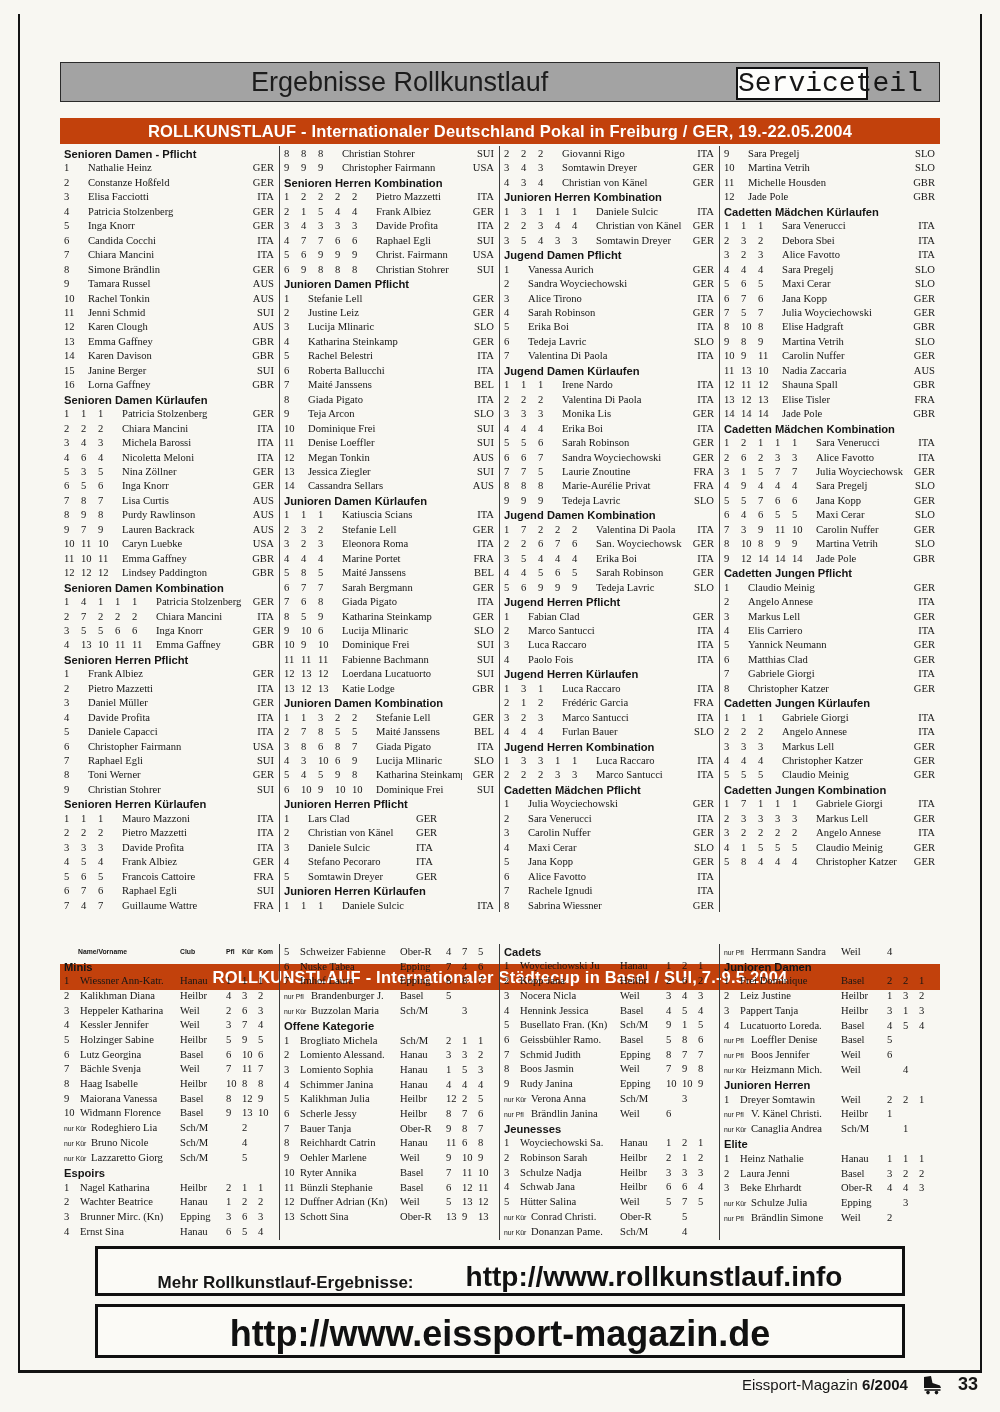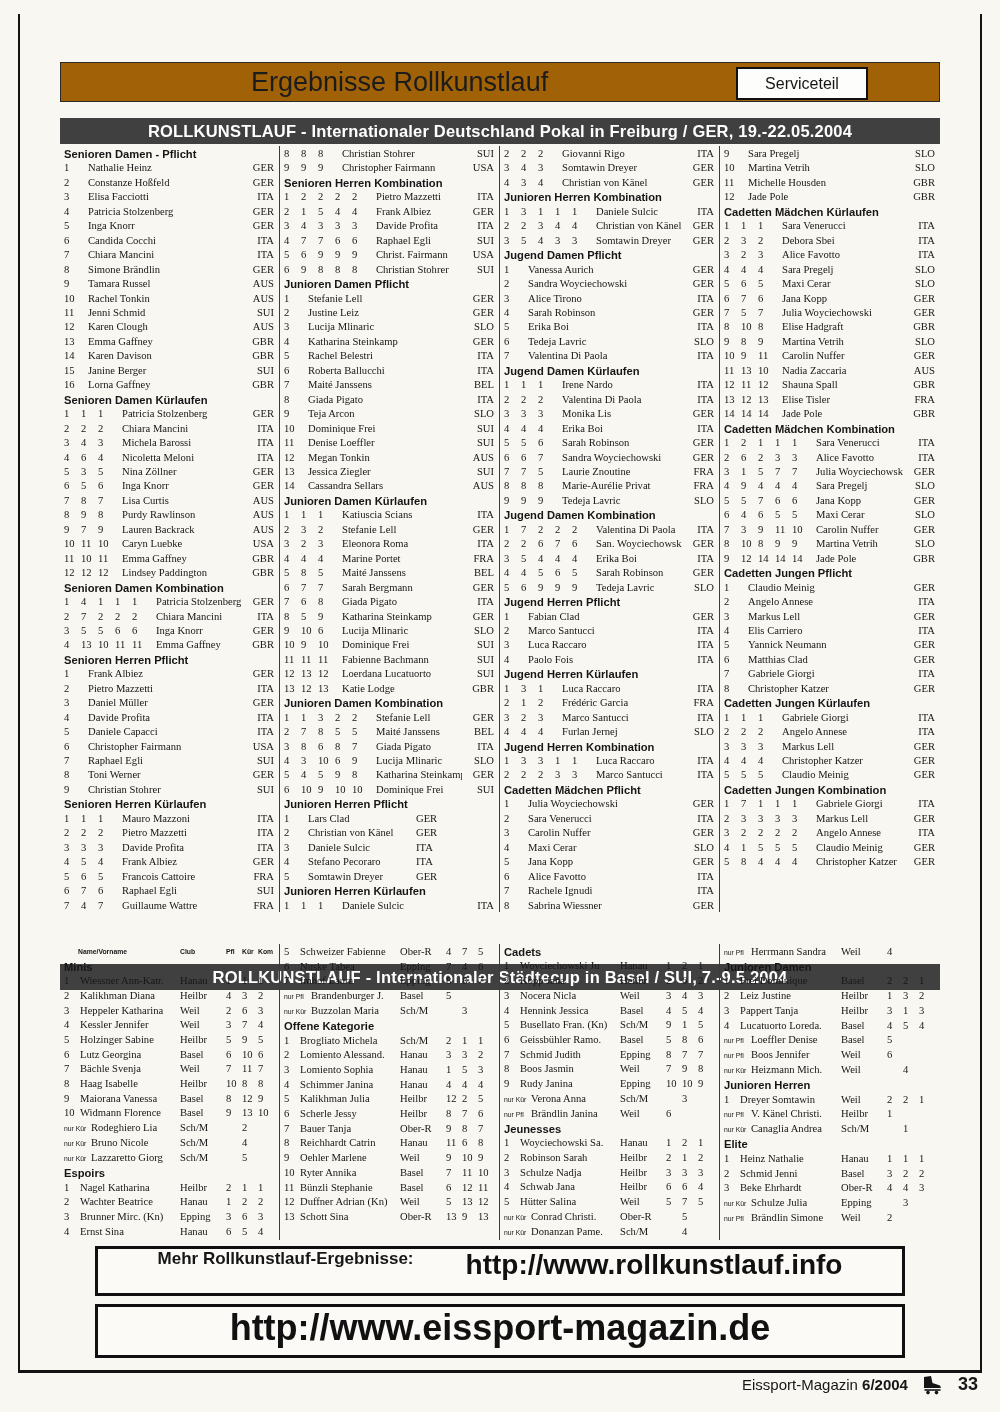--- a/index.html
+++ b/index.html
@@ -1,24 +1,24 @@
 <!DOCTYPE html>
 <html><head>
 <meta charset="utf-8">
 <style>
   html,body{margin:0;padding:0;}
   body{width:1000px;height:1412px;background:#f3f2ed;font-family:"Liberation Serif",serif;color:#161616;}
   .page{position:relative;width:1000px;height:1412px;background:#f8f7f2;overflow:hidden;}
   .frame{position:absolute;left:18px;top:14px;width:960px;height:1356px;border-left:2px solid #141414;border-right:2px solid #141414;border-bottom:3px solid #141414;}
   
-  .band{position:absolute;left:60px;top:62px;width:880px;height:40px;background:#a16207;border:1px solid #2a2a2a;box-sizing:border-box;}
+  .band{position:absolute;left:60px;top:62px;width:880px;height:40px;background:#a3a3a3;border:1px solid #2a2a2a;box-sizing:border-box;}
   .band-title{position:absolute;left:190px;top:4px;font-family:"Liberation Sans",sans-serif;font-size:27px;color:#1c1c1c;}
-  .service{position:absolute;left:675px;top:4px;width:128px;height:29px;background:#fdfdfb;border:2px solid #111;font-family:Liberation Sans, sans-serif;font-size:16px;text-align:center;line-height:29px;}
+  .service{position:absolute;left:675px;top:4px;width:128px;height:29px;background:#fdfdfb;border:2px solid #111;font-family:Liberation Mono, monospace;font-size:28px;text-align:center;line-height:29px;}
   
-  .bar{position:absolute;left:60px;width:880px;height:26px;background:#404040;color:#fff;font-family:"Liberation Sans",sans-serif;font-weight:bold;font-size:16.5px;text-align:center;line-height:26px;letter-spacing:.2px;}
+  .bar{position:absolute;left:60px;width:880px;height:26px;background:#c2410c;color:#fff;font-family:"Liberation Sans",sans-serif;font-weight:bold;font-size:16.5px;text-align:center;line-height:26px;letter-spacing:.2px;}
   .bar1{top:118px;}
   .bar2{top:964px;}
   
   .results{position:absolute;left:60px;display:flex;}
   .results1{top:146px;width:880px;height:766px;}
   .results2{top:944px;width:880px;height:296px;}
   .fcol,.bcol{width:220px;box-sizing:border-box;padding:1px 5px 0 4px;border-right:1px solid #3c3c3c;overflow:hidden;}
   .fcol:last-child,.bcol:last-child{border-right:none;}
   .shead{font-family:"Liberation Sans",sans-serif;font-weight:bold;font-size:11.2px;line-height:14.45px;white-space:nowrap;}
   .frow{display:flex;font-size:10.6px;line-height:14.45px;white-space:nowrap;}
@@ -32,21 +32,21 @@
   .pos{flex:0 0 16px;}
   .pos.nur{flex:0 0 27px;font-family:"Liberation Sans",sans-serif;font-size:6.8px;line-height:15px;}
   .bname{flex:1;overflow:hidden;margin-right:2px;}
   .club{flex:0 0 46px;}
   .bnum{flex:0 0 16px;}
   .bheader{display:flex;font-family:"Liberation Sans",sans-serif;font-weight:bold;font-size:6.8px;line-height:14.7px;}
   .bh-name{flex:1;padding-left:14px;}
   .bh-club{flex:0 0 46px;}
   .bh-n{flex:0 0 16px;}
   
-  .urlbox{position:absolute;left:95px;width:810px;background:#fbfaf6;border:3px solid #101010;box-sizing:border-box;display:flex;align-items:flex-start;justify-content:center;gap:12px;}
+  .urlbox{position:absolute;left:95px;width:810px;background:#fbfaf6;border:3px solid #101010;box-sizing:border-box;display:flex;align-items:flex-end;justify-content:center;gap:12px;}
   .box1{top:1246px;height:50px;}
   .box2{top:1304px;height:54px;}
   .more{font-family:"Liberation Sans",sans-serif;font-weight:bold;font-size:17px;}
   .url{font-family:"Liberation Sans",sans-serif;font-weight:bold;color:#111;text-decoration:none;}
   .u1{font-size:28px;margin-left:40px;}
   .u2{font-size:36px;}
   
   .footer{position:absolute;right:22px;top:1374px;display:flex;align-items:center;gap:12px;}
   .mag{font-family:"Liberation Sans",sans-serif;font-size:15px;}
   .mag b{font-weight:bold;}
@@ -926,21 +926,21 @@
           <span class="num">3</span>
           <span class="num">2</span>
           <span class="num">3</span>
           <span class="name">Marco Santucci</span>
           <span class="nat">ITA</span>
         </div>
         <div class="frow">
           <span class="num">4</span>
           <span class="num">4</span>
           <span class="num">4</span>
-          <span class="name">Furlan Jernej</span>
+          <span class="name">Furlan Bauer</span>
           <span class="nat">SLO</span>
         </div>
         <div class="shead">Jugend Herren Kombination</div>
         <div class="frow">
           <span class="num">1</span>
           <span class="num">3</span>
           <span class="num">3</span>
           <span class="num">1</span>
           <span class="num">1</span>
           <span class="name">Luca Raccaro</span>
@@ -1864,21 +1864,21 @@
         <div class="brow">
           <span class="pos">1</span>
           <span class="bname">Heinz Nathalie</span>
           <span class="club">Hanau</span>
           <span class="bnum">1</span>
           <span class="bnum">1</span>
           <span class="bnum">1</span>
         </div>
         <div class="brow">
           <span class="pos">2</span>
-          <span class="bname">Schmid Jenni</span>
+          <span class="bname">Laura Jenni</span>
           <span class="club">Basel</span>
           <span class="bnum">3</span>
           <span class="bnum">2</span>
           <span class="bnum">2</span>
         </div>
         <div class="brow">
           <span class="pos">3</span>
           <span class="bname">Beke Ehrhardt</span>
           <span class="club">Ober-R</span>
           <span class="bnum">4</span>

